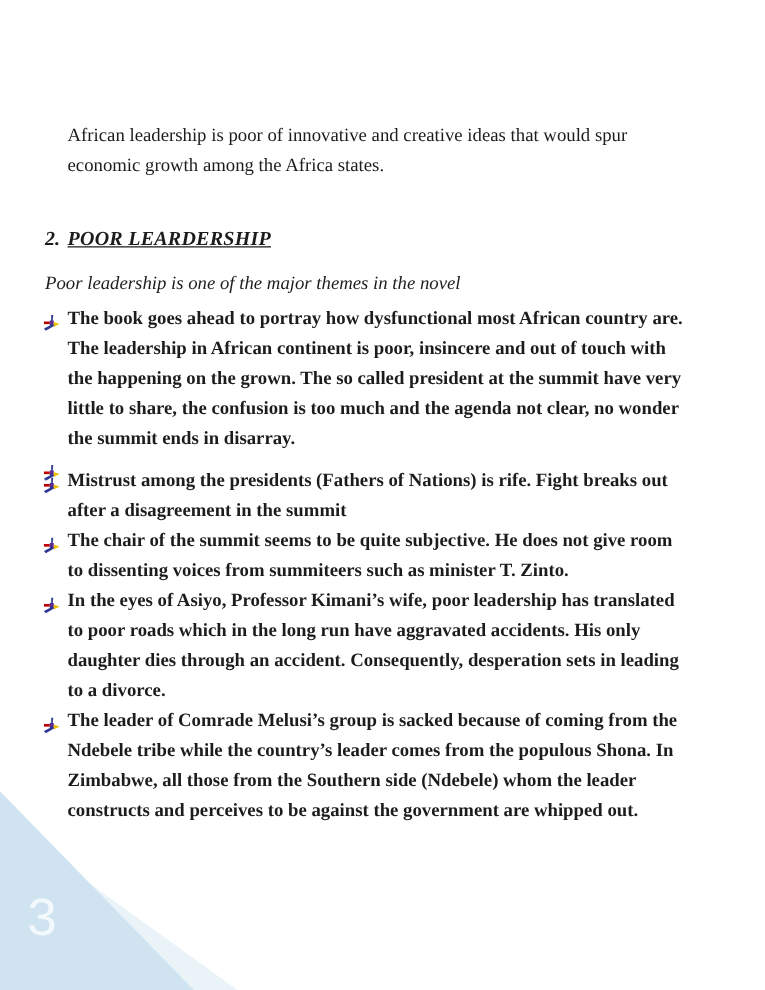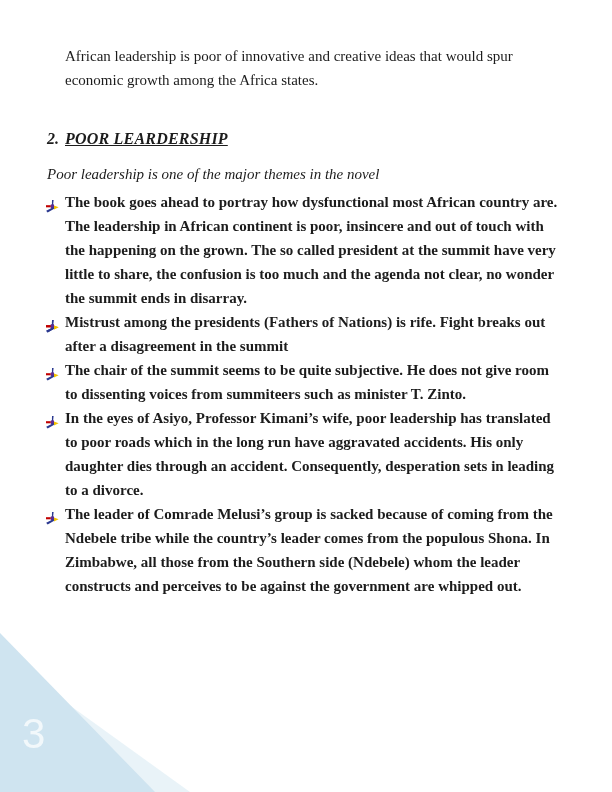--- a/index.html
+++ b/index.html
@@ -5,35 +5,35 @@
   html,body{margin:0;padding:0;background:#ffffff;}
   .page{
     position:relative;
     width:612px;height:792px;
     background:#ffffff;
     overflow:hidden;
     font-family:"Liberation Serif","DejaVu Serif",serif;
     font-size:15px;line-height:24px;color:#1c1c1c;
   }
   .content{
-    position:absolute;left:47px;top:0;width:518px;padding-top:44px;
+    position:absolute;left:36px;top:0;width:518px;padding-top:97px;
   }
   .para-indent{margin:0 0 0 18px;}
   .heading{
     margin:34px 0 0 0;
     font-size:16px;font-weight:bold;font-style:italic;line-height:26px;
     display:flex;
   }
   .heading .num{width:18px;flex:0 0 auto;}
   .heading .title{text-decoration:underline;letter-spacing:0.2px;}
   .intro{margin:10px 0 0 0;font-style:italic;}
   ul.plane-list{
     list-style:none;margin:4px 0 0 0;padding:0;font-weight:bold;
   }
-  ul.plane-list.second{margin-top:0;}
+  ul.plane-list.second{margin-top:10px;}
   ul.plane-list li{
     position:relative;padding-left:18px;margin:0;
   }
   ul.plane-list li .bullet{
     position:absolute;left:-1px;top:6px;width:13px;height:13px;display:inline-block;
   }
   .fathers{margin:6px 0 0 0;}
   
   .corner-svg{position:absolute;left:0;bottom:0;width:220px;height:160px;}
   .page-number{

